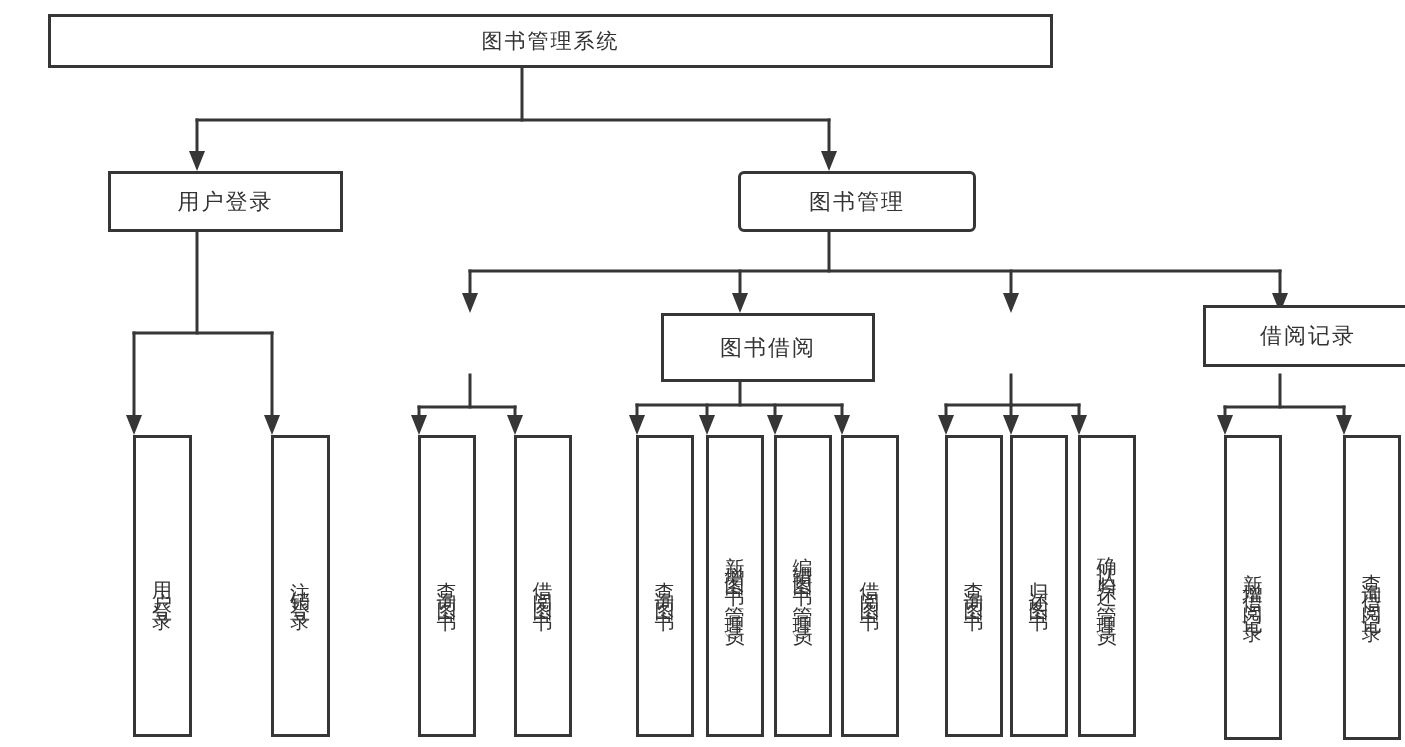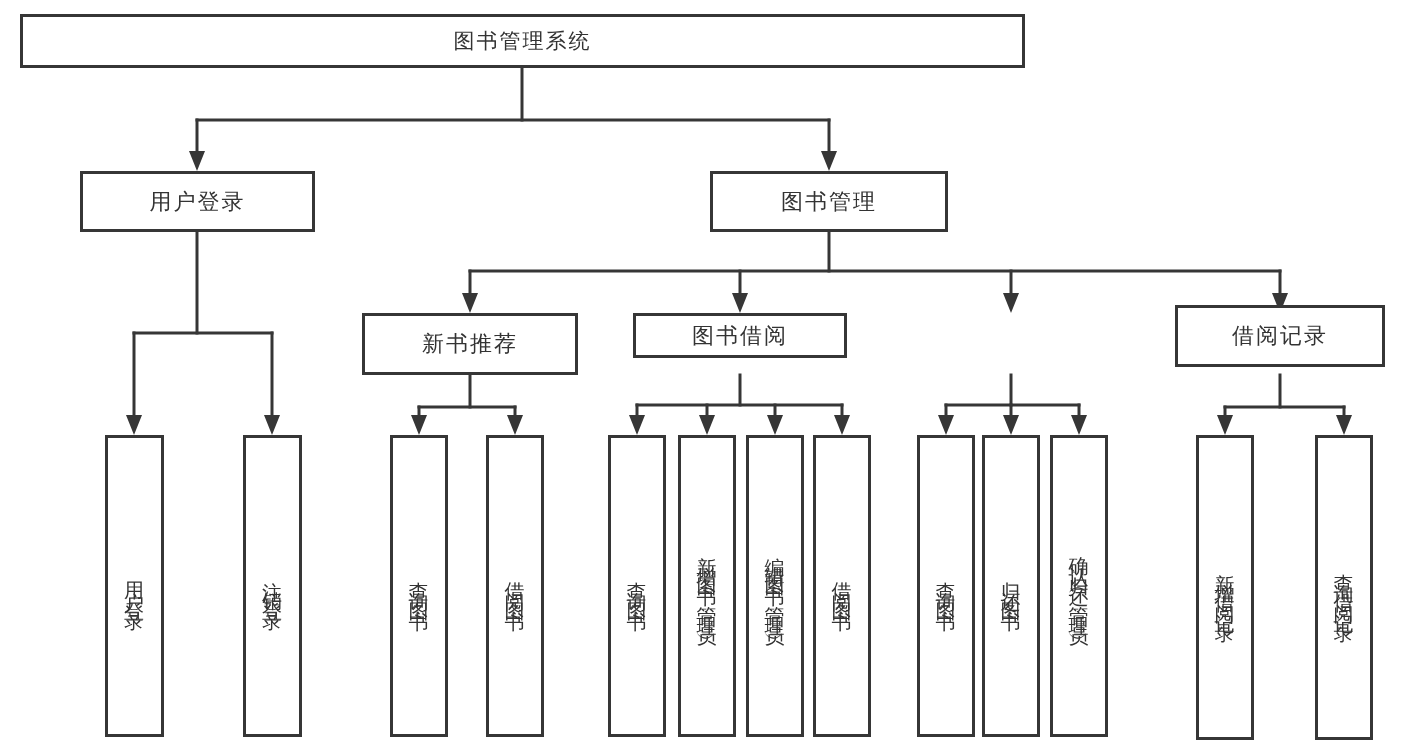--- a/index.html
+++ b/index.html
@@ -15,20 +15,21 @@
   #wires { position: absolute; left: 0; top: 0; width: 1405px; height: 747px; }
   .node {
     position: absolute;
     box-sizing: border-box;
     border: 3px solid #363636;
     background: #ffffff;
     display: flex;
     align-items: center;
     justify-content: center;
     z-index: 2;
+    margin-left: 28px;
   }
   .node.h span {
     font-size: 22px;
     letter-spacing: 2px;
     white-space: nowrap;
     color: #333333;
   }
   .node.root span { font-size: 21px; }
   .node.v span {
     writing-mode: vertical-rl;
@@ -123,28 +124,25 @@
     </g>
   </svg>
 
   <div class="node h root" style="left:20px; top:14px; width:1005px; height:54px;">
     <span>图书管理系统</span>
   </div>
 
   <div class="node h" style="left:80px; top:171px; width:235px; height:61px;">
     <span>用户登录</span>
   </div>
-  <div class="node h" style="left:710px; top:171px; width:238px; height:61px;">
+  <div class="node h" style="left:710px; top:171px; width:238px; height:61px;border-radius:6px;">
     <span>图书管理</span>
   </div>
 
-  <div class="node h" style="left:362px; top:313px; width:216px; height:62px;">
-    <span>新书推荐</span>
-  </div>
-  <div class="node h" style="left:633px; top:313px; width:214px; height:45px;">
+  <div class="node h" style="left:633px; top:313px; width:214px; height:69px;">
     <span>图书借阅</span>
   </div>
   <div class="node h" style="left:1175px; top:305px; width:210px; height:62px;align-items:center;">
     <span>借阅记录</span>
   </div>
 
   <div class="node v" style="left:105px; top:435px; width:59px; height:302px;">
     <span>用户登录</span>
   </div>
   <div class="node v" style="left:243px; top:435px; width:59px; height:302px;">

